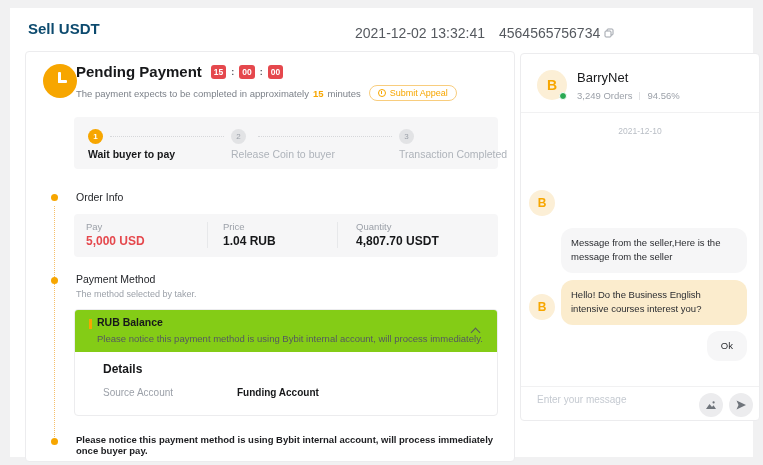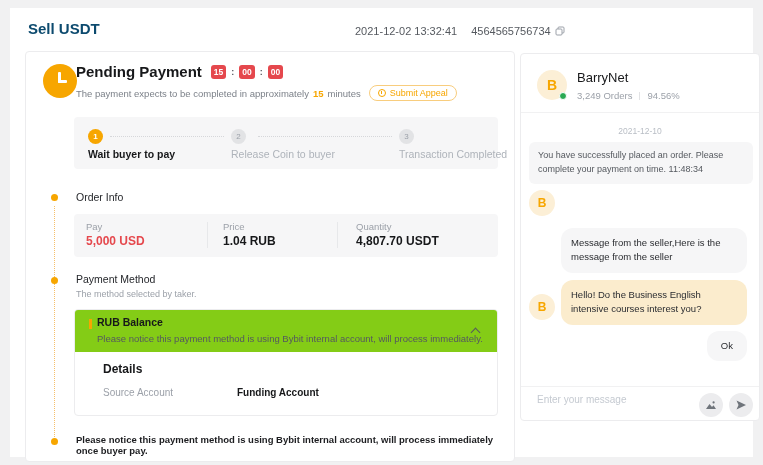--- a/index.html
+++ b/index.html
@@ -3,21 +3,21 @@
 <meta charset="utf-8">
 <style>
   * { margin:0; padding:0; box-sizing:border-box; }
   html,body { width:763px; height:465px; overflow:hidden;
     font-family:"Liberation Sans","DejaVu Sans",sans-serif; background:#f1f1f2; }
   .sheet { position:absolute; left:10px; top:8px; width:743px; height:449px; background:#fff; }
 
   
   .page-title { position:absolute; left:18px; top:12px; font-size:15px; font-weight:bold; color:#0c4a6e; }
   .header-meta { position:absolute; left:345px; top:17px; display:flex; align-items:center; gap:14px;
-    font-size:11px; color:#55595f; }
+    font-size:14px; color:#55595f; }
   .order-id-wrap { display:flex; align-items:center; gap:4px; }
 
   
   .card { position:absolute; background:#fff; border:1px solid #ececee; border-radius:4px; }
   .card-left  { left:15px;  top:43px; width:490px; height:411px; }
   .card-right { left:510px; top:45px; width:240px; height:368px; }
 
   
   .clock-badge { position:absolute; left:17px; top:12px; width:34px; height:34px; border-radius:50%;
     background:#f7a600; }
@@ -209,21 +209,20 @@
     <div class="seller-name">BarryNet</div>
     <div class="seller-stats">
       <span>3,249 Orders</span>
       <span class="stat-div"></span>
       <span>94.56%</span>
     </div>
 
     <div class="chat-divider" style="top:58px"></div>
     <div class="chat-date">2021-12-10</div>
 
-    <div class="sys-bubble">You have successfully placed an order. Please complete your payment on time. 11:48:34</div>
 
     <div class="avatar msg-avatar av1">B</div>
 
     <div class="bubble gray b2">Message from the seller,Here is the message from the seller</div>
 
     <div class="avatar msg-avatar av3">B</div>
     <div class="bubble cream b3">Hello! Do the Business English intensive courses interest you?</div>
 
     <div class="bubble gray b4">Ok</div>
 

